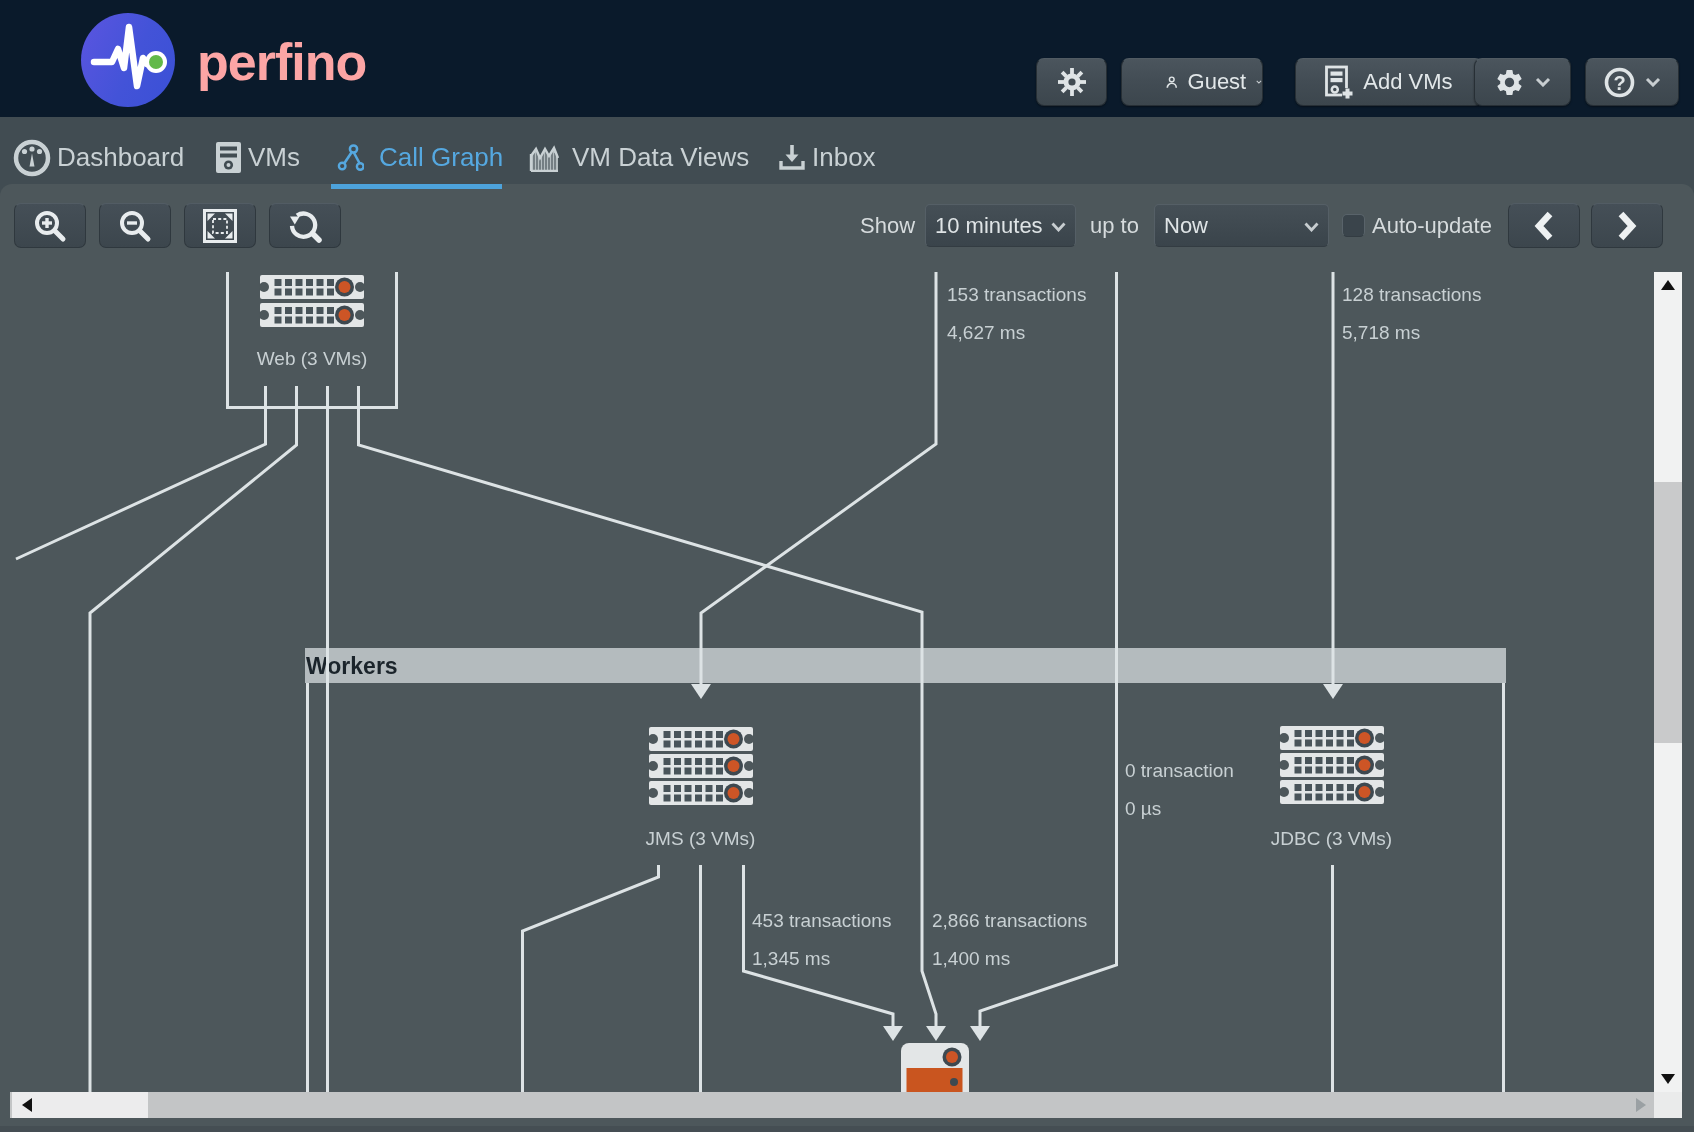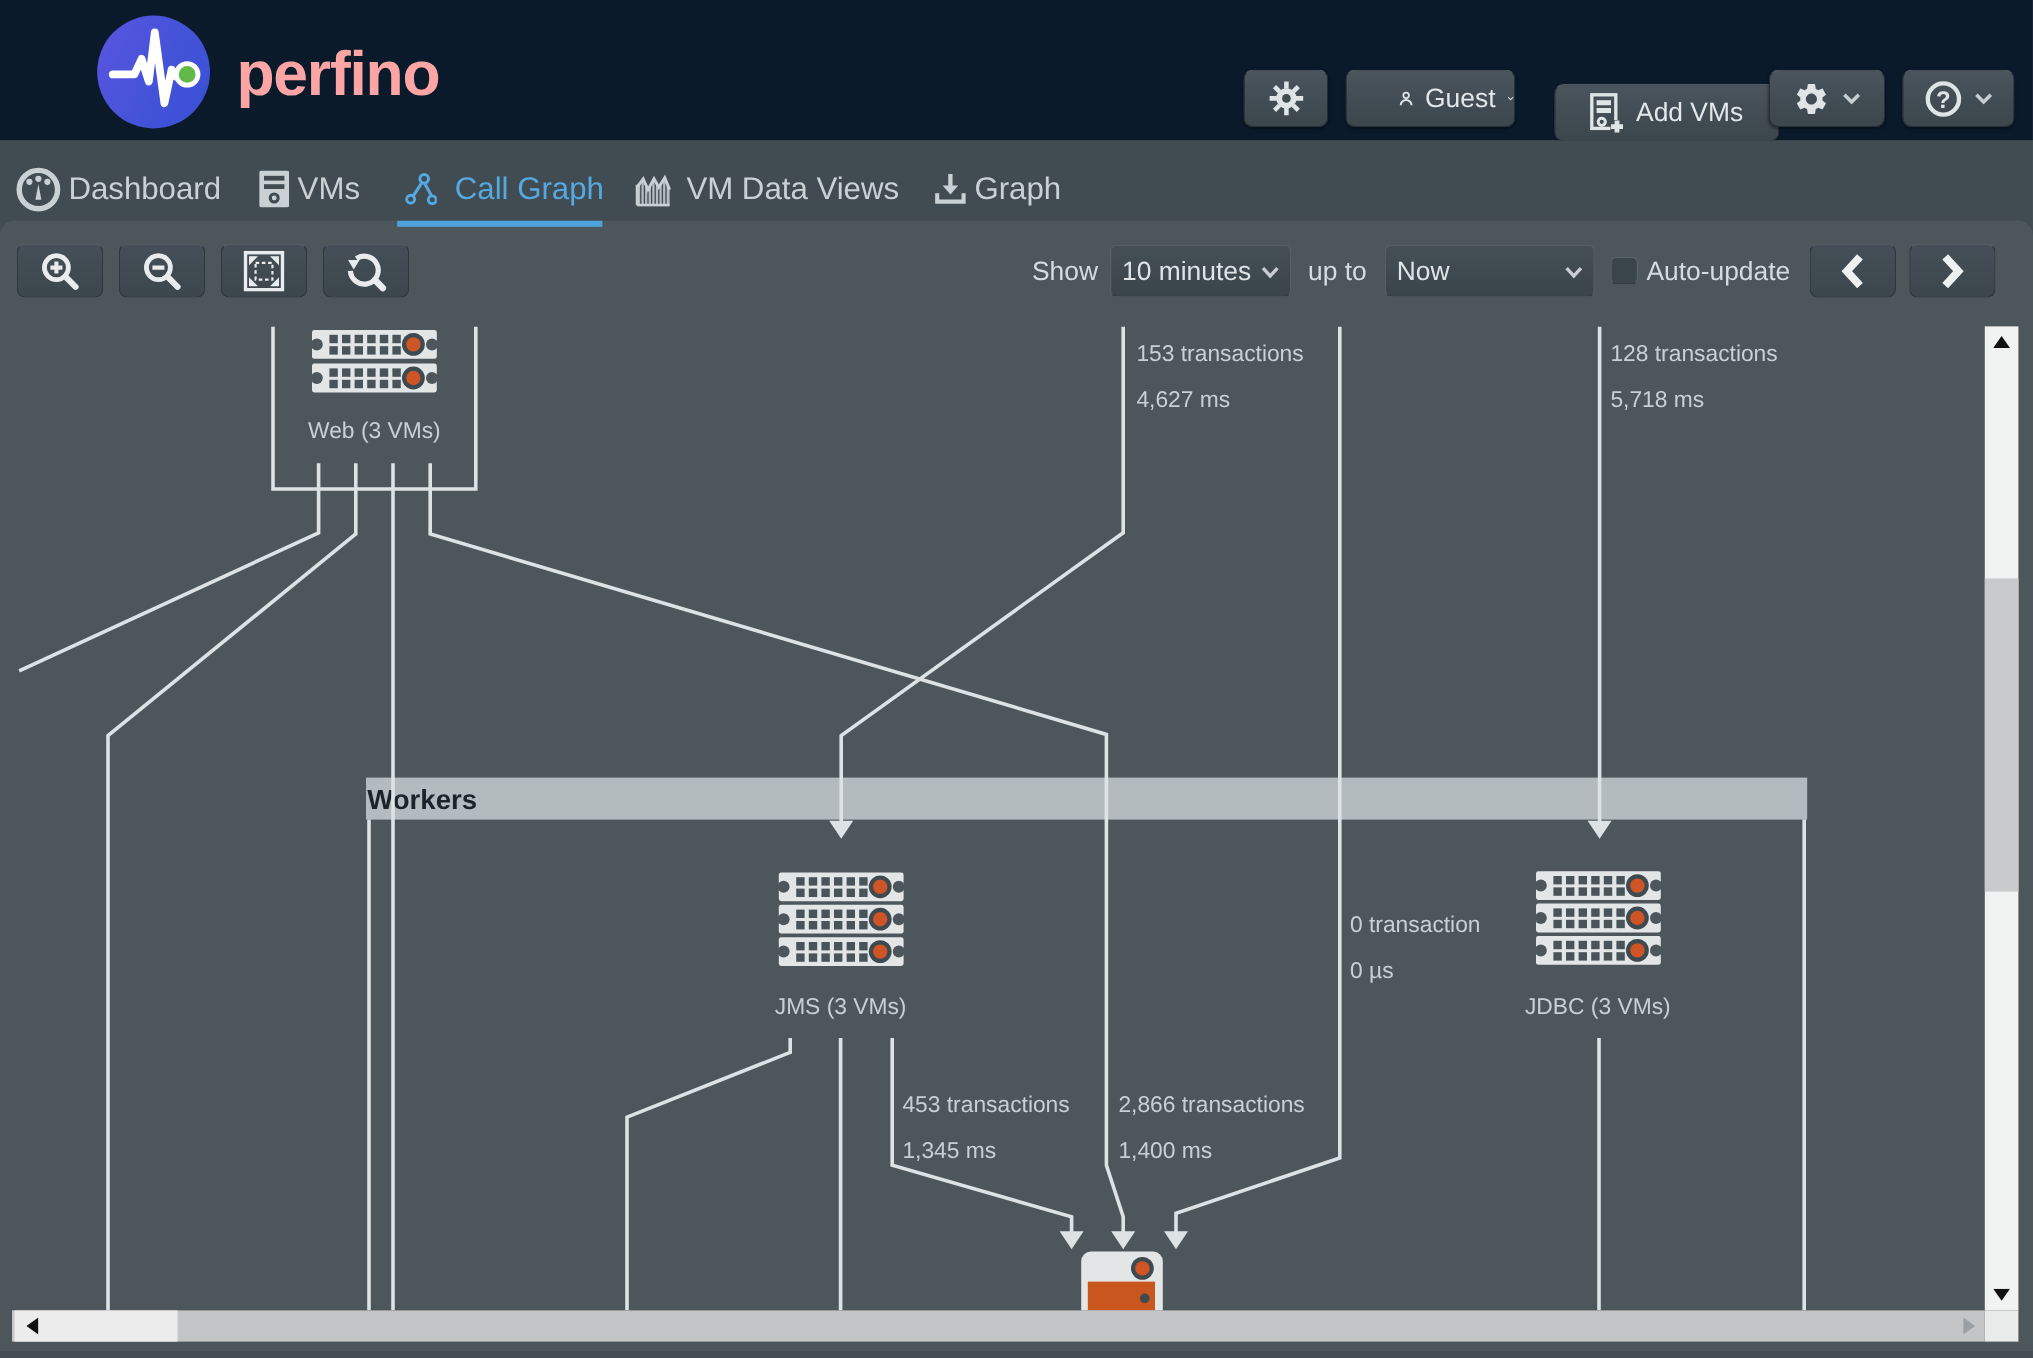--- a/index.html
+++ b/index.html
@@ -76,21 +76,21 @@
 <div class="hbtn" style="left:1121px; width:142px;padding-left:44px;">
   <svg width="32" height="34" viewBox="0 0 32 34">
     <circle cx="16" cy="10" r="6.5" fill="none" stroke="#dfe4e6" stroke-width="4"></circle>
     <path d="M3.5 33 a12.5 12.5 0 0 1 25 0" fill="none" stroke="#dfe4e6" stroke-width="4.5"></path>
   </svg>
   <span>Guest</span>
   <svg width="16" height="10" viewBox="0 0 16 10">
       <polyline points="2,2 8,8 14,2" fill="none" stroke="#c7cdd0" stroke-width="3"></polyline>
     </svg>
 </div>
-<div class="hbtn" style="left:1295px; width:188px;margin-top:12px;">
+<div class="hbtn" style="left:1295px; width:188px;">
   <svg width="28" height="34" viewBox="0 0 28 34">
     <rect x="1.5" y="2" width="20" height="28" fill="none" stroke="#dfe4e6" stroke-width="2.8"></rect>
     <rect x="5.5" y="6.5" width="12" height="4.2" fill="#dfe4e6"></rect>
     <rect x="5.5" y="13" width="12" height="4.2" fill="#dfe4e6"></rect>
     <circle cx="9.8" cy="24.5" r="3" fill="none" stroke="#dfe4e6" stroke-width="2.5"></circle>
     <g stroke="#414b52" stroke-width="8">
         <line x1="17" y1="28.5" x2="28" y2="28.5"></line>
         <line x1="22.5" y1="23" x2="22.5" y2="34"></line>
       </g>
     <g stroke="#dfe4e6" stroke-width="4">
@@ -172,21 +172,21 @@
   <span style="margin-left:6px;">VM Data Views</span>
 </div>
 <div class="navitem" style="left:779px;">
   <svg width="26" height="27" viewBox="0 0 26 27">
     <g stroke="#c9d1d4" fill="none">
       <path d="M2 17 V24 H24 V17" stroke-width="3.4"></path>
       <line x1="13" y1="1" x2="13" y2="14" stroke-width="3.6"></line>
     </g>
     <polygon points="6.5,10.5 19.5,10.5 13,18" fill="#c9d1d4"></polygon>
   </svg>
-  <span style="margin-left:1px;">Graph</span>
+  <span style="margin-left:1px;">Inbox</span>
 </div>
 
 <div class="tbtn" style="left:14px;">
   <svg width="34" height="34" viewBox="0 0 34 34">
     <circle cx="14" cy="14" r="10" fill="none" stroke="#e8ecee" stroke-width="4"></circle>
     <line x1="21.5" y1="21.5" x2="30" y2="30" stroke="#e8ecee" stroke-width="5" stroke-linecap="round"></line>
     <line x1="9" y1="14" x2="19" y2="14" stroke="#e8ecee" stroke-width="3.4"></line>
     <line x1="14" y1="9" x2="14" y2="19" stroke="#e8ecee" stroke-width="3.4"></line>
   </svg>
 </div>

